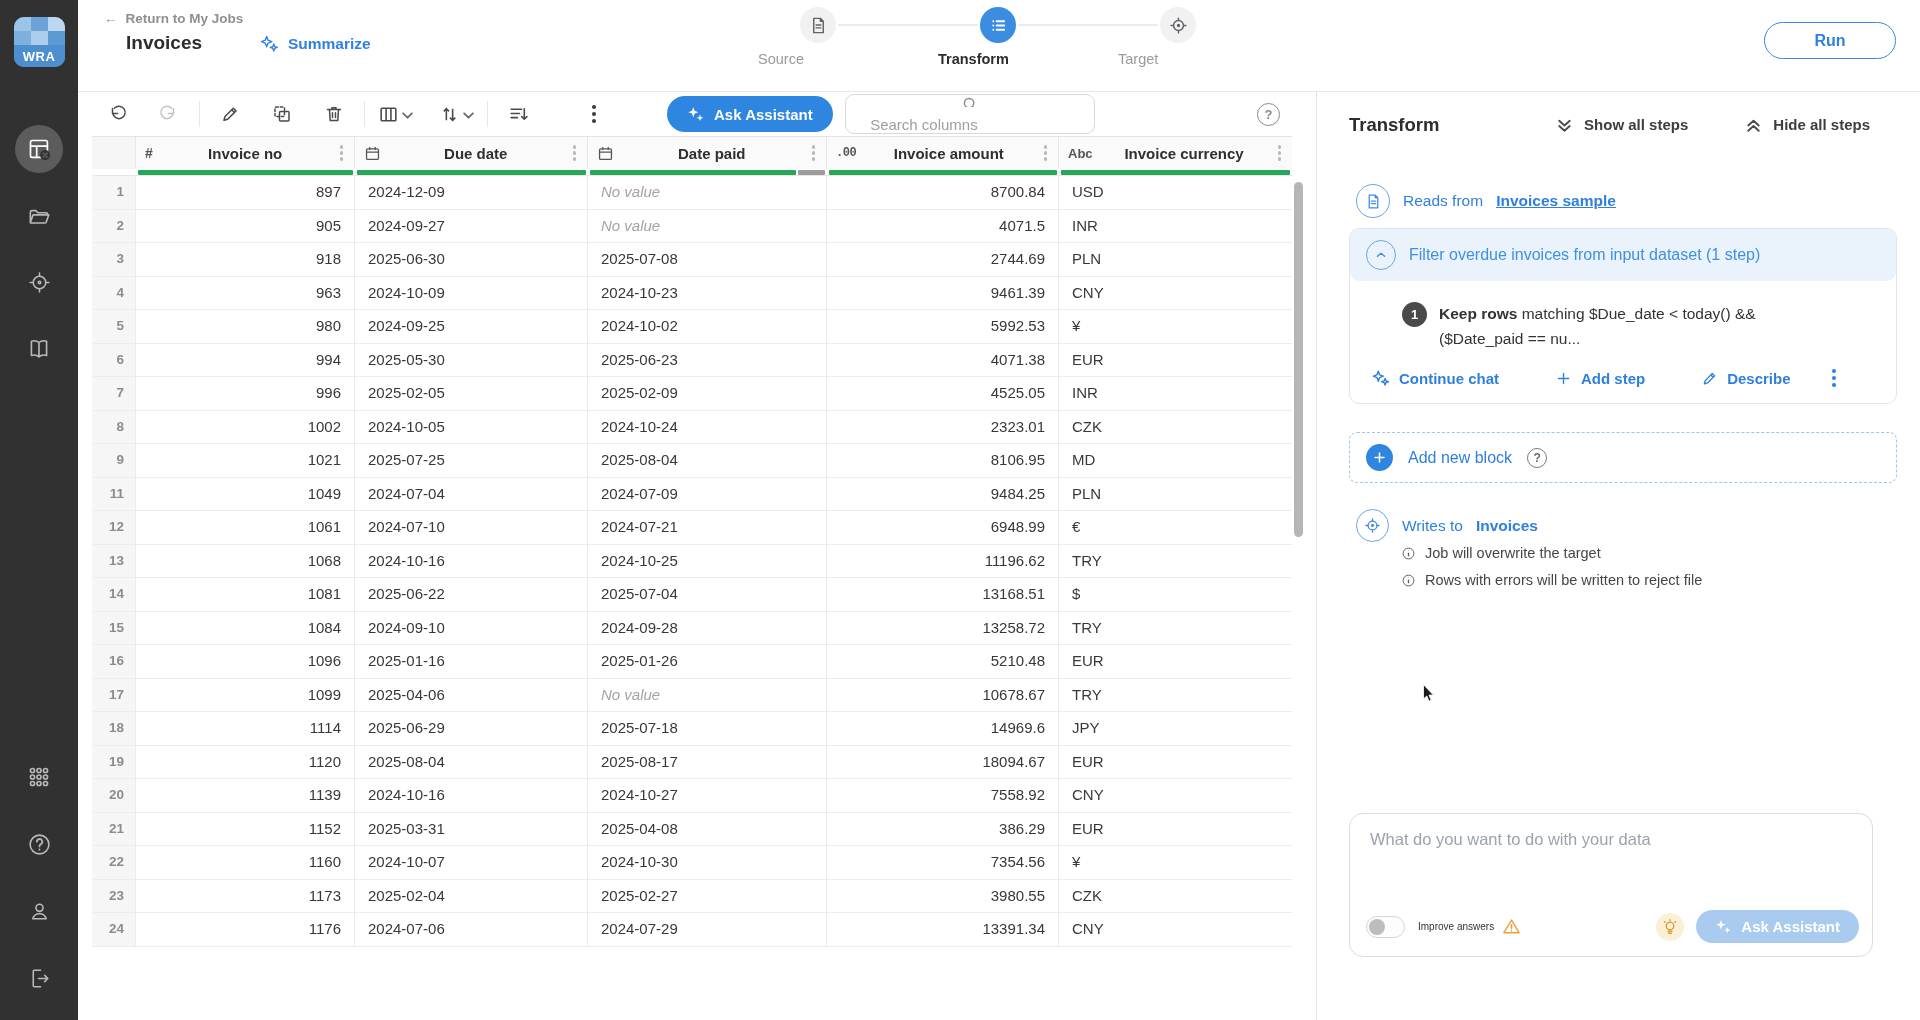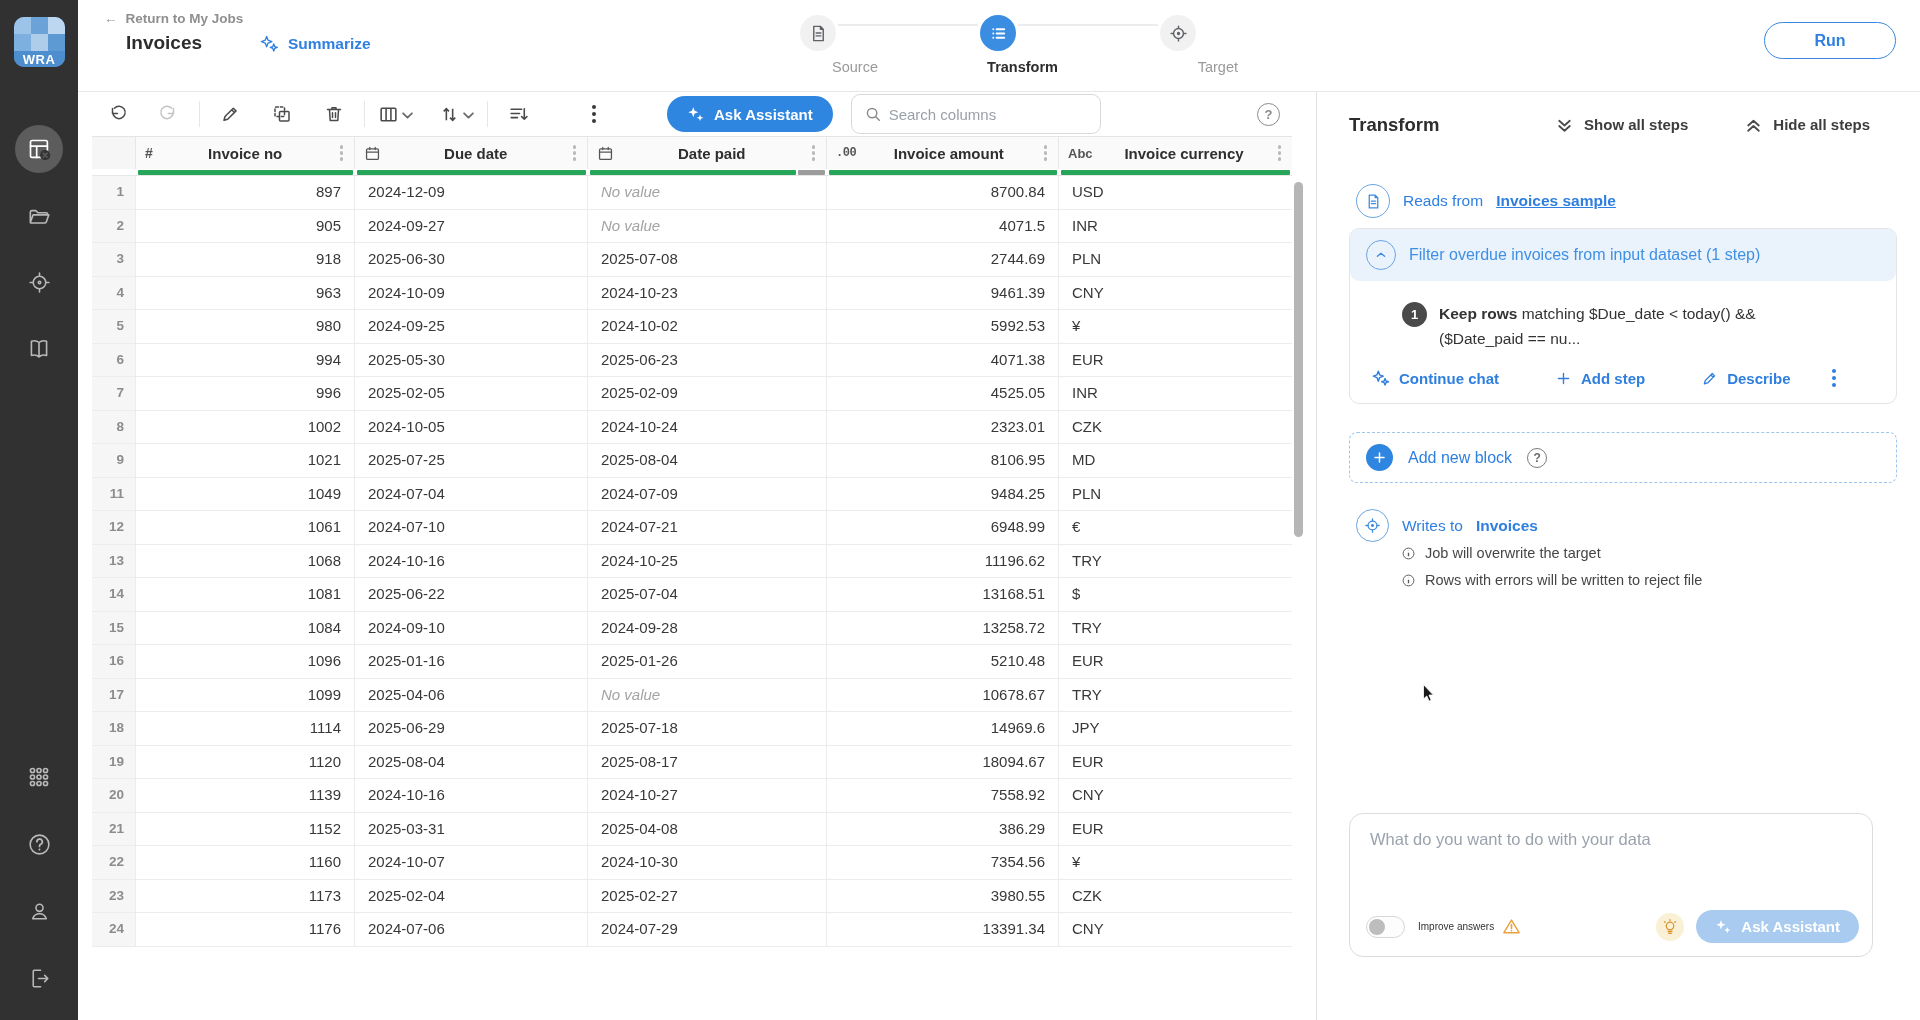--- a/index.html
+++ b/index.html
@@ -7,39 +7,39 @@
   body { font-family:"Liberation Sans", sans-serif; color:#333; overflow:hidden; }
   .app { position:relative; width:1920px; height:1020px; background:#fff; overflow:hidden; }
 
   
   .sidebar { position:absolute; left:0; top:0; width:78px; height:1020px; background:#313131;
              display:flex; flex-direction:column; align-items:center; }
   .logo { margin-top:17px; width:51px; height:50px; border-radius:10px; overflow:hidden; background:#5795d2;
           display:flex; flex-direction:column; }
   .logo .sq { flex:1; display:flex; }
   .logo .sq i { flex:1; }
-  .logo .wra { height:16px; display:flex; align-items:center; justify-content:center;
+  .logo .wra { height:22px; display:flex; align-items:center; justify-content:center;
                color:#fff; font-size:13px; font-weight:700; letter-spacing:.5px; background:#4d8ecf; }
   .snav { width:48px; height:48px; display:flex; align-items:center; justify-content:center; border-radius:50%; cursor:pointer; }
   .snav svg { stroke:#b9b9b9; fill:none; stroke-width:1.5; stroke-linecap:round; stroke-linejoin:round; }
   .snav.active { background:#5c5c5c; }
   .snav.active svg { stroke:#fff; }
   .spacer { flex:1; }
 
   
   .topbar { position:absolute; left:78px; top:0; width:1842px; height:92px; background:#fff;
             border-bottom:1px solid #e7e7e7; }
   .back { position:absolute; left:26px; top:11px; display:flex; align-items:center; gap:8px;
           color:#8f8f8f; font-size:13.5px; font-weight:700; cursor:pointer; }
   .pagetitle { position:absolute; left:48px; top:32px; font-size:19px; font-weight:700; color:#2d2d2d; }
   .summarize { position:absolute; left:182px; top:34px; display:flex; align-items:center; gap:9px;
                color:#2f80e0; font-size:15.5px; font-weight:700; cursor:pointer; }
   .steps { position:absolute; left:0; top:0; width:100%; height:92px; }
   .stepline { position:absolute; top:24px; height:2px; background:#ececec; }
-  .step { position:absolute; top:15px; width:120px; margin-left:-60px; text-align:right; cursor:pointer; }
+  .step { position:absolute; top:7px; width:120px; margin-left:-60px; text-align:left; cursor:pointer; }
   .stepcircle { width:36px; height:36px; border-radius:50%; margin:0 auto; background:#f1f1f1;
                 display:flex; align-items:center; justify-content:center; }
   .stepcircle svg { stroke:#5f6368; fill:none; stroke-width:1.5; stroke-linecap:round; stroke-linejoin:round; }
   .step.active .stepcircle { background:#3a8de0; }
   .step.active .stepcircle svg { stroke:#fff; }
   .steplabel { margin-top:8px; font-size:14.5px; color:#9a9a9a; }
   .step.active .steplabel { color:#2d2d2d; font-weight:700; }
   .runbtn { position:absolute; left:1686px; top:22px; width:132px; height:37px; border-radius:19px;
             border:1.5px solid #3a86e0; color:#2f80e0; font-size:16px; font-weight:700;
             display:flex; align-items:center; justify-content:center; background:#fff; cursor:pointer; }
@@ -48,22 +48,22 @@
   .toolbar { position:absolute; left:78px; top:92px; width:1238px; height:44px; background:#fff;
              display:flex; align-items:center; padding-left:22px; }
   .tbtn { width:34px; height:34px; display:flex; align-items:center; justify-content:center; border-radius:6px; cursor:pointer; }
   .tbtn svg { stroke:#4a4a4a; fill:none; stroke-width:1.5; stroke-linecap:round; stroke-linejoin:round; }
   .tbtn.disabled svg { stroke:#c3c3c3; }
   .tsep { width:1px; height:26px; background:#e6e6e6; margin:0 13px; }
   .tgroup { display:flex; align-items:center; gap:3px; cursor:pointer; }
   .chev svg { stroke:#6b6b6b; fill:none; stroke-width:1.6; stroke-linecap:round; stroke-linejoin:round; }
   .askpill { margin-left:56px; height:36px; padding:0 20px; border-radius:18px; background:#2f86e0;
              display:flex; align-items:center; gap:9px; color:#fff; font-size:15px; font-weight:700; cursor:pointer; }
-  .searchbox { margin-left:18px; width:250px; height:40px; border:1px solid #d9d9d9; border-radius:9px;
-               display:flex; align-items:center; padding:0 12px; gap:9px; background:#fff; }
+  .searchbox { margin-left:12px; width:250px; height:40px; border:1px solid #d9d9d9; border-radius:9px;
+               display:flex; align-items:center; padding:0 12px; gap:9px; background:#fff;flex-direction:column; }
   .searchbox svg { stroke:#8b8b8b; fill:none; stroke-width:1.6; stroke-linecap:round; }
   .searchbox input { border:none; outline:none; flex:1; font-size:15px; font-family:"Liberation Sans",sans-serif; color:#333; }
   .searchbox input::placeholder { color:#9aa0a6; }
   .helpbtn { margin-left:auto; margin-right:36px; width:23px; height:23px; border-radius:50%; border:1.5px solid #8a8a8a;
              color:#8a8a8a; font-size:13px; font-weight:700; display:flex; align-items:center; justify-content:center; cursor:pointer; }
 
   
   .grid { position:absolute; left:92px; top:136px; width:1200px; height:844px; overflow:hidden;
           border-top:1px solid #e4e4e4; font-size:15px; }
   .hrow { display:flex; height:32px; background:#fafafa; }

